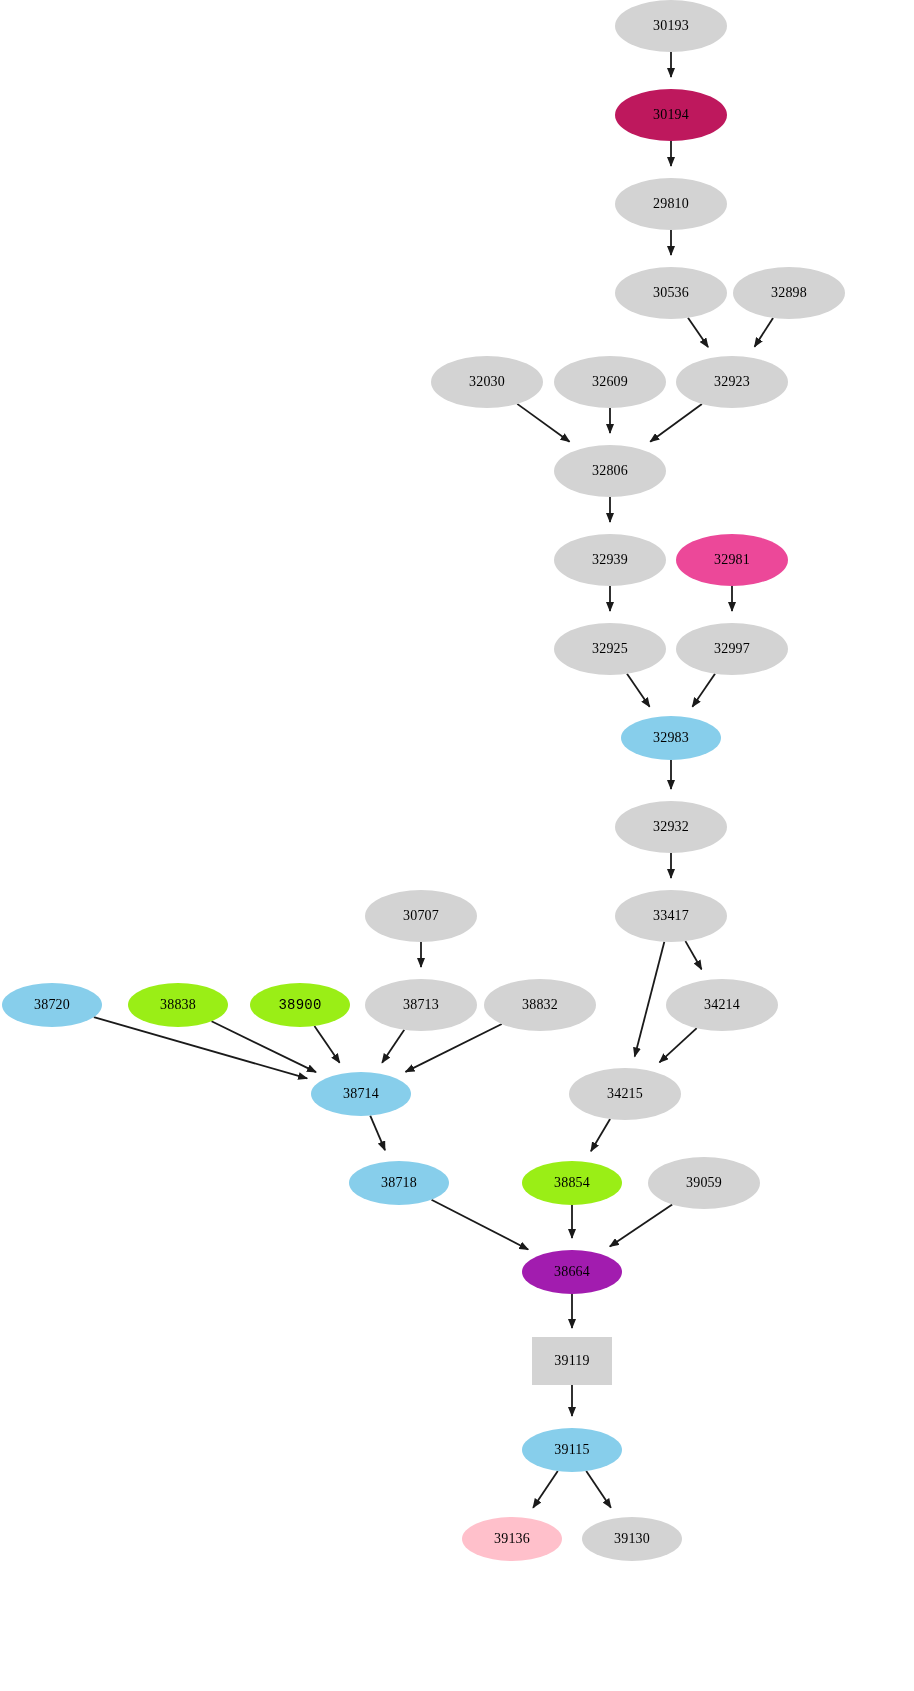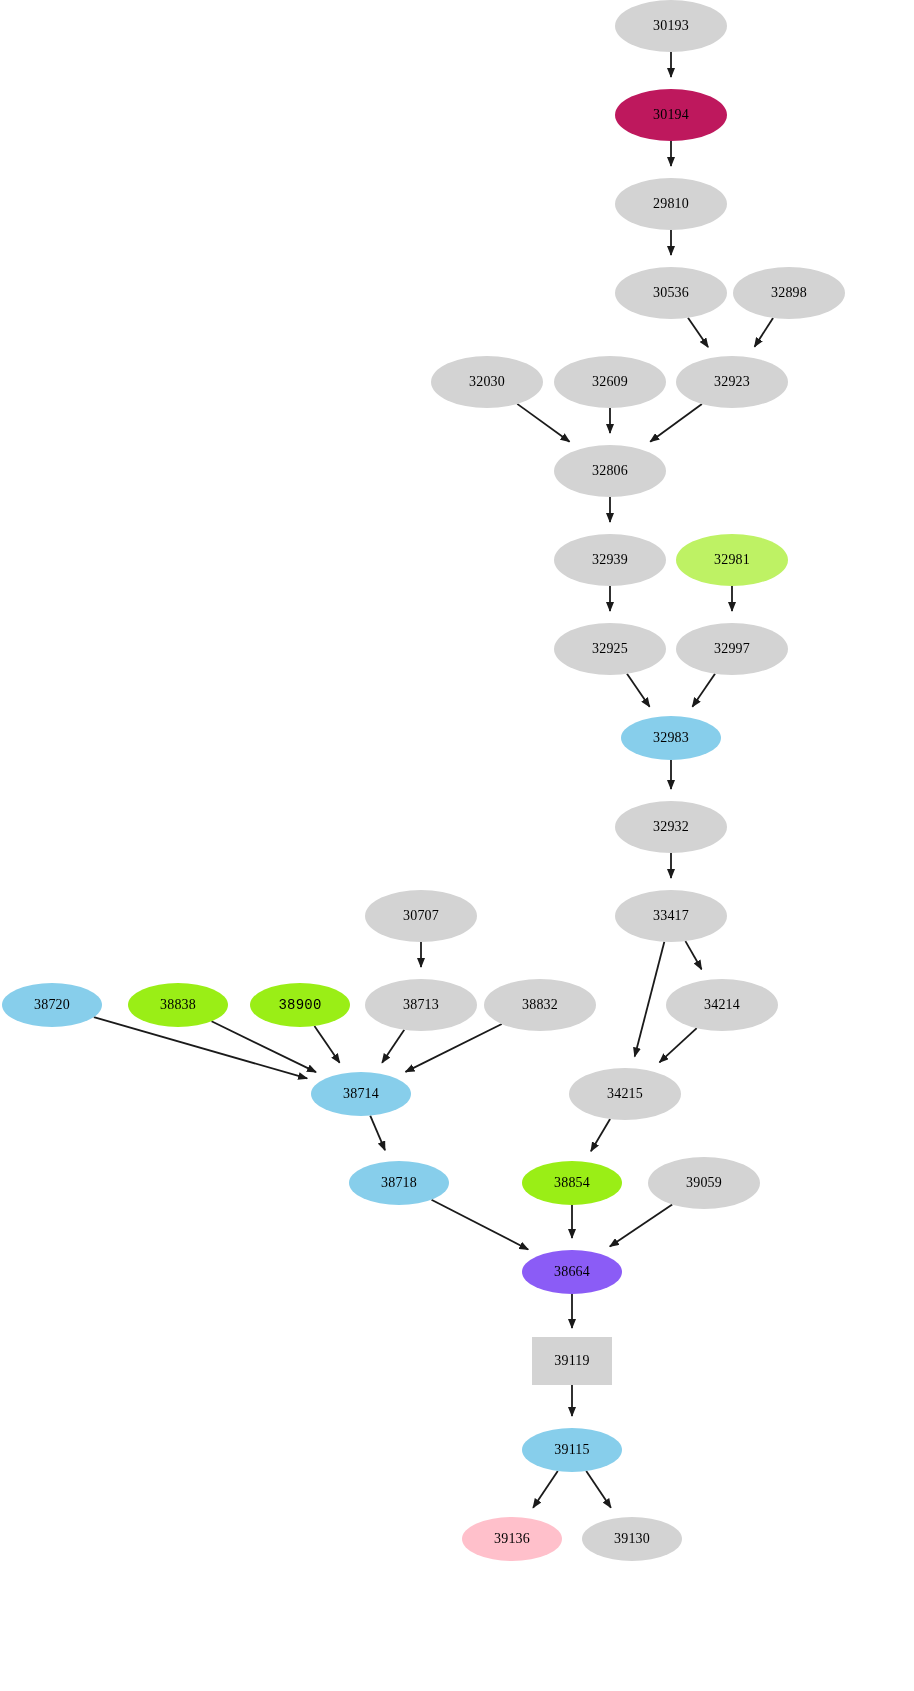--- a/index.html
+++ b/index.html
@@ -116,21 +116,21 @@
       </div>
       <div class="node ellipse" style="left: 431px; top: 356px; width: 112px; height: 52px; background: rgb(211, 211, 211);">
         <span class="node-label">32030</span>
       </div>
       <div class="node ellipse" style="left: 554px; top: 445px; width: 112px; height: 52px; background: rgb(211, 211, 211);">
         <span class="node-label">32806</span>
       </div>
       <div class="node ellipse" style="left: 554px; top: 534px; width: 112px; height: 52px; background: rgb(211, 211, 211);">
         <span class="node-label">32939</span>
       </div>
-      <div class="node ellipse" style="left: 676px; top: 534px; width: 112px; height: 52px; background: #bef264;">
+      <div class="node ellipse" style="left: 676px; top: 534px; width: 112px; height: 52px; background: #ec4899;">
         <span class="node-label">32981</span>
       </div>
       <div class="node ellipse" style="left: 554px; top: 623px; width: 112px; height: 52px; background: rgb(211, 211, 211);">
         <span class="node-label">32925</span>
       </div>
       <div class="node ellipse" style="left: 676px; top: 623px; width: 112px; height: 52px; background: rgb(211, 211, 211);">
         <span class="node-label">32997</span>
       </div>
       <div class="node ellipse" style="left: 621px; top: 716px; width: 100px; height: 44px; background: rgb(135, 206, 235);">
         <span class="node-label">32983</span>
@@ -170,21 +170,21 @@
       </div>
       <div class="node ellipse" style="left: 349px; top: 1161px; width: 100px; height: 44px; background: rgb(135, 206, 235);">
         <span class="node-label">38718</span>
       </div>
       <div class="node ellipse" style="left: 522px; top: 1161px; width: 100px; height: 44px; background: rgb(154, 238, 22);">
         <span class="node-label">38854</span>
       </div>
       <div class="node ellipse" style="left: 648px; top: 1157px; width: 112px; height: 52px; background: rgb(211, 211, 211);">
         <span class="node-label">39059</span>
       </div>
-      <div class="node ellipse" style="left: 522px; top: 1250px; width: 100px; height: 44px; background: #8b5cf6;">
+      <div class="node ellipse" style="left: 522px; top: 1250px; width: 100px; height: 44px; background: #a21caf;">
         <span class="node-label">38664</span>
       </div>
       <div class="node box" style="left: 532px; top: 1337px; width: 80px; height: 48px; background: rgb(211, 211, 211);">
         <span class="node-label">39119</span>
       </div>
       <div class="node ellipse" style="left: 522px; top: 1428px; width: 100px; height: 44px; background: rgb(135, 206, 235);">
         <span class="node-label">39115</span>
       </div>
       <div class="node ellipse" style="left: 462px; top: 1517px; width: 100px; height: 44px; background: rgb(255, 192, 203);">
         <span class="node-label">39136</span>

